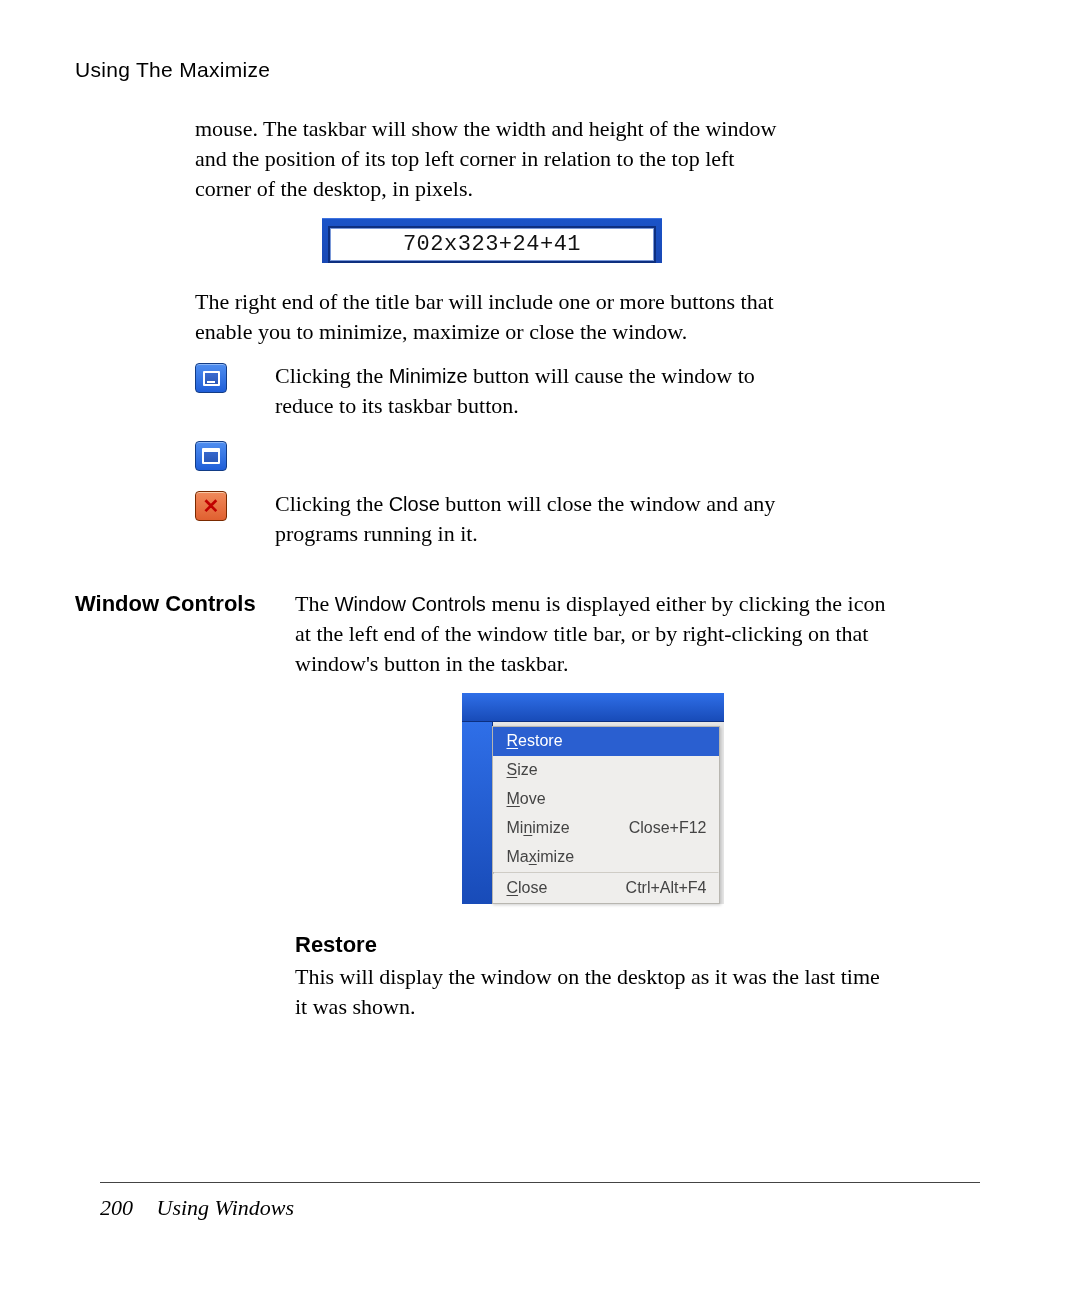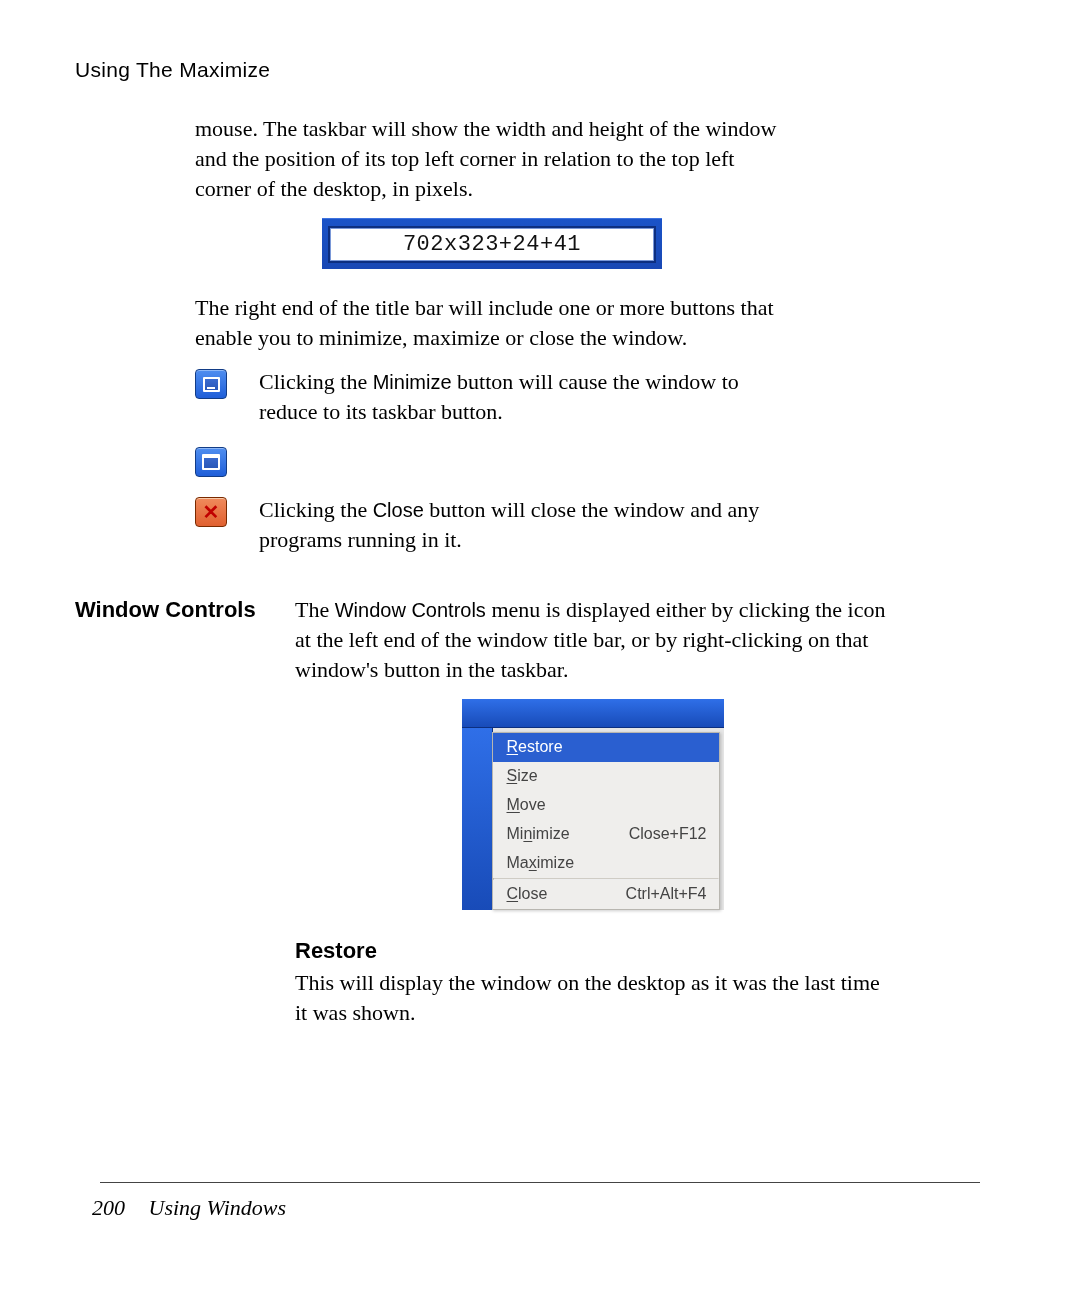--- a/index.html
+++ b/index.html
@@ -39,42 +39,42 @@
     font-family: Arial, Helvetica, sans-serif;
     font-size: 20px;
   }
   
   .fig-taskbar {
     width: 340px;
     margin: 10px auto 24px auto;
   }
   .tb-outer {
     background: linear-gradient(#1a53c8, #1948b4);
-    padding: 7px 6px 6px 6px;
+    padding: 7px 6px 0 6px;
     border-top: 1px solid #3e73df;
   }
   .tb-inner {
     background: #fff;
     border: 2px solid #0d2f80;
     box-shadow: inset 0 0 0 1px #7a98d8;
     padding: 4px 8px;
     display: flex;
     justify-content: center;
   }
   .tb-text {
     font-family: "Courier New", Courier, monospace;
     font-size: 22px;
     letter-spacing: 0.5px;
     color: #111;
   }
   
   .icon-row {
     display: flex;
     align-items: flex-start;
-    gap: 32px;
+    gap: 48px;
     margin: 4px 0 18px 0;
   }
   .icon-row .desc {
     font-size: 22px;
     line-height: 30px;
     flex: 1;
   }
   .win-btn {
     width: 32px;
     height: 30px;
@@ -200,21 +200,21 @@
   }
   
   .footer-rule {
     position: absolute;
     left: 100px; right: 100px;
     bottom: 128px;
     border-top: 1px solid #444;
   }
   .footer {
     position: absolute;
-    left: 92px;
+    left: 100px;
     bottom: 90px;
     font-size: 22px;
     font-style: italic;
   }
   .footer .pnum { font-style: italic; margin-right: 18px; }
 </style>
 </head>
 <body>
 
 <div class="page">

